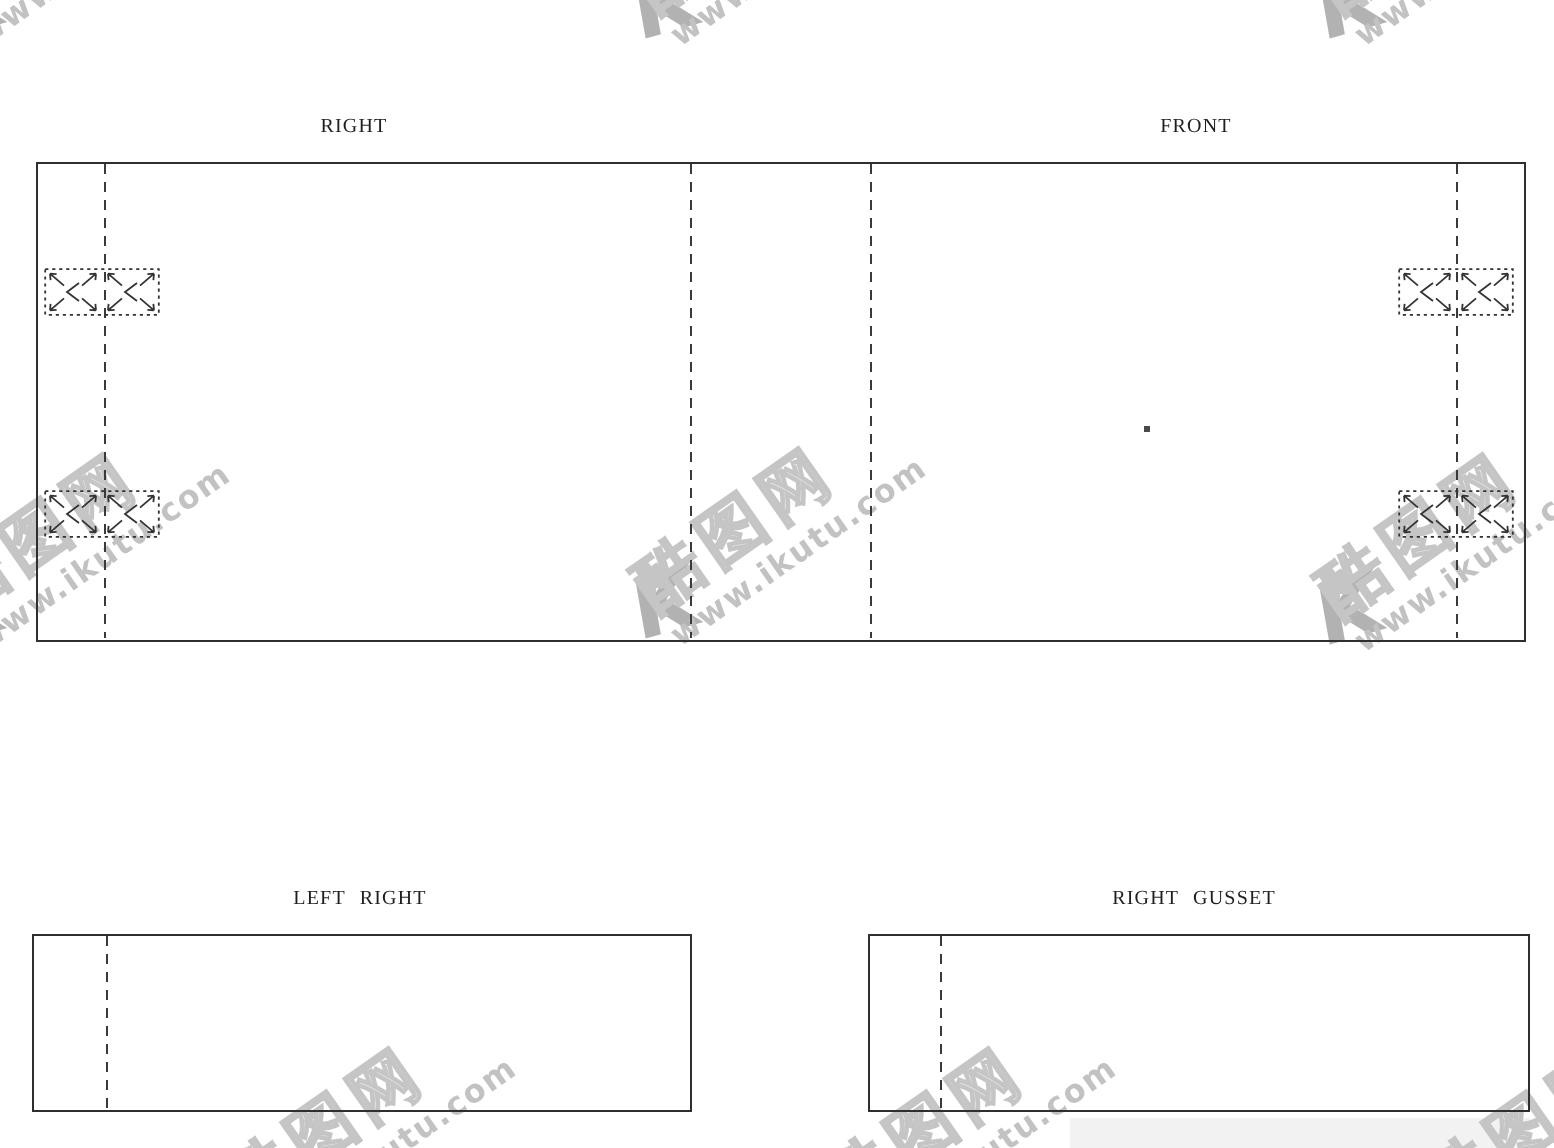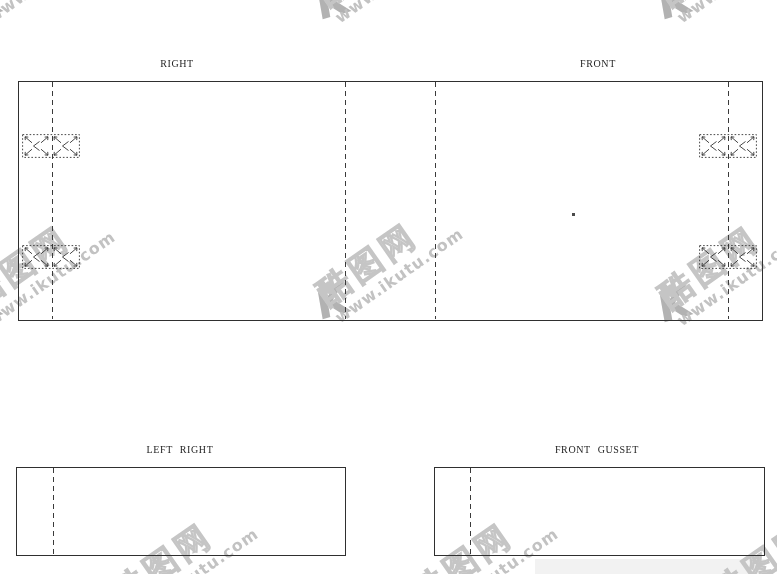--- a/index.html
+++ b/index.html
@@ -152,21 +152,21 @@
     </div>
   <div class="vent" style="left:699px;top:245px">
     <svg viewBox="0 0 58 24">
         <use href="#vent-sym"></use>
       </svg>
     </div>
 
   <div class="dot"></div>
 
   <div class="lbl" style="left:110px;top:444px">LEFT RIGHT</div>
-  <div class="lbl" style="left:527px;top:444px">FRONT GUSSET</div>
+  <div class="lbl" style="left:527px;top:444px">RIGHT GUSSET</div>
 
   <div class="panel panel-lg"></div>
   <div class="fold fold-gusset" style="left:53px"></div>
 
   <div class="panel panel-rg"></div>
   <div class="fold fold-gusset" style="left:470px"></div>
 
 </div>
 
 </body></html>

